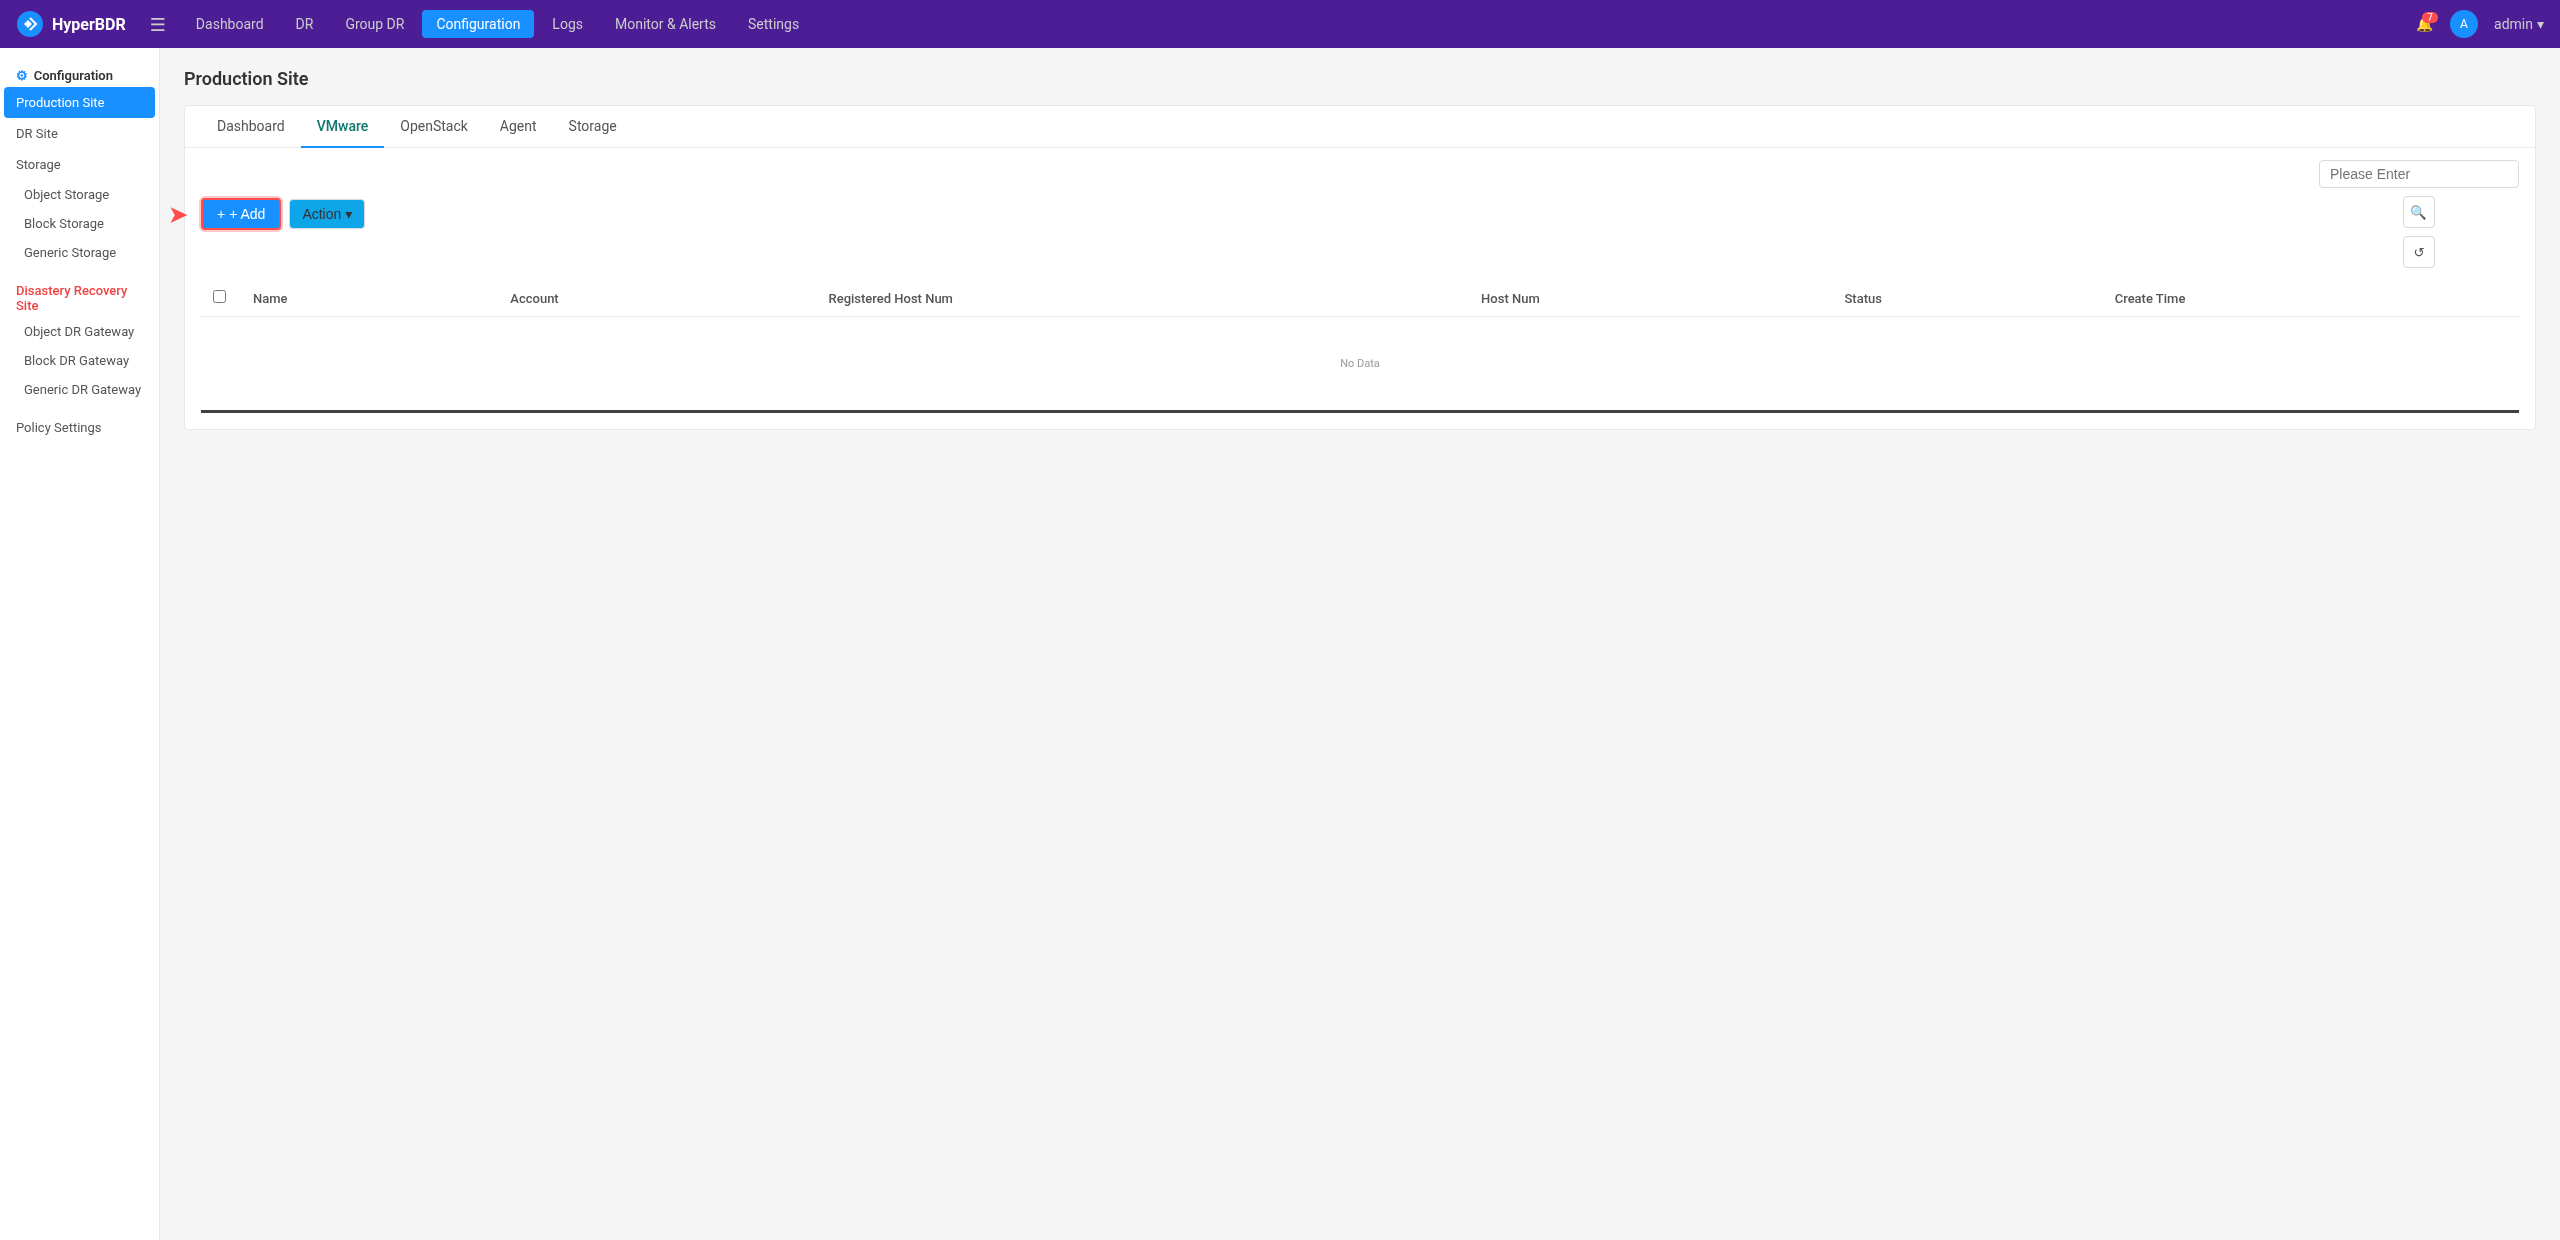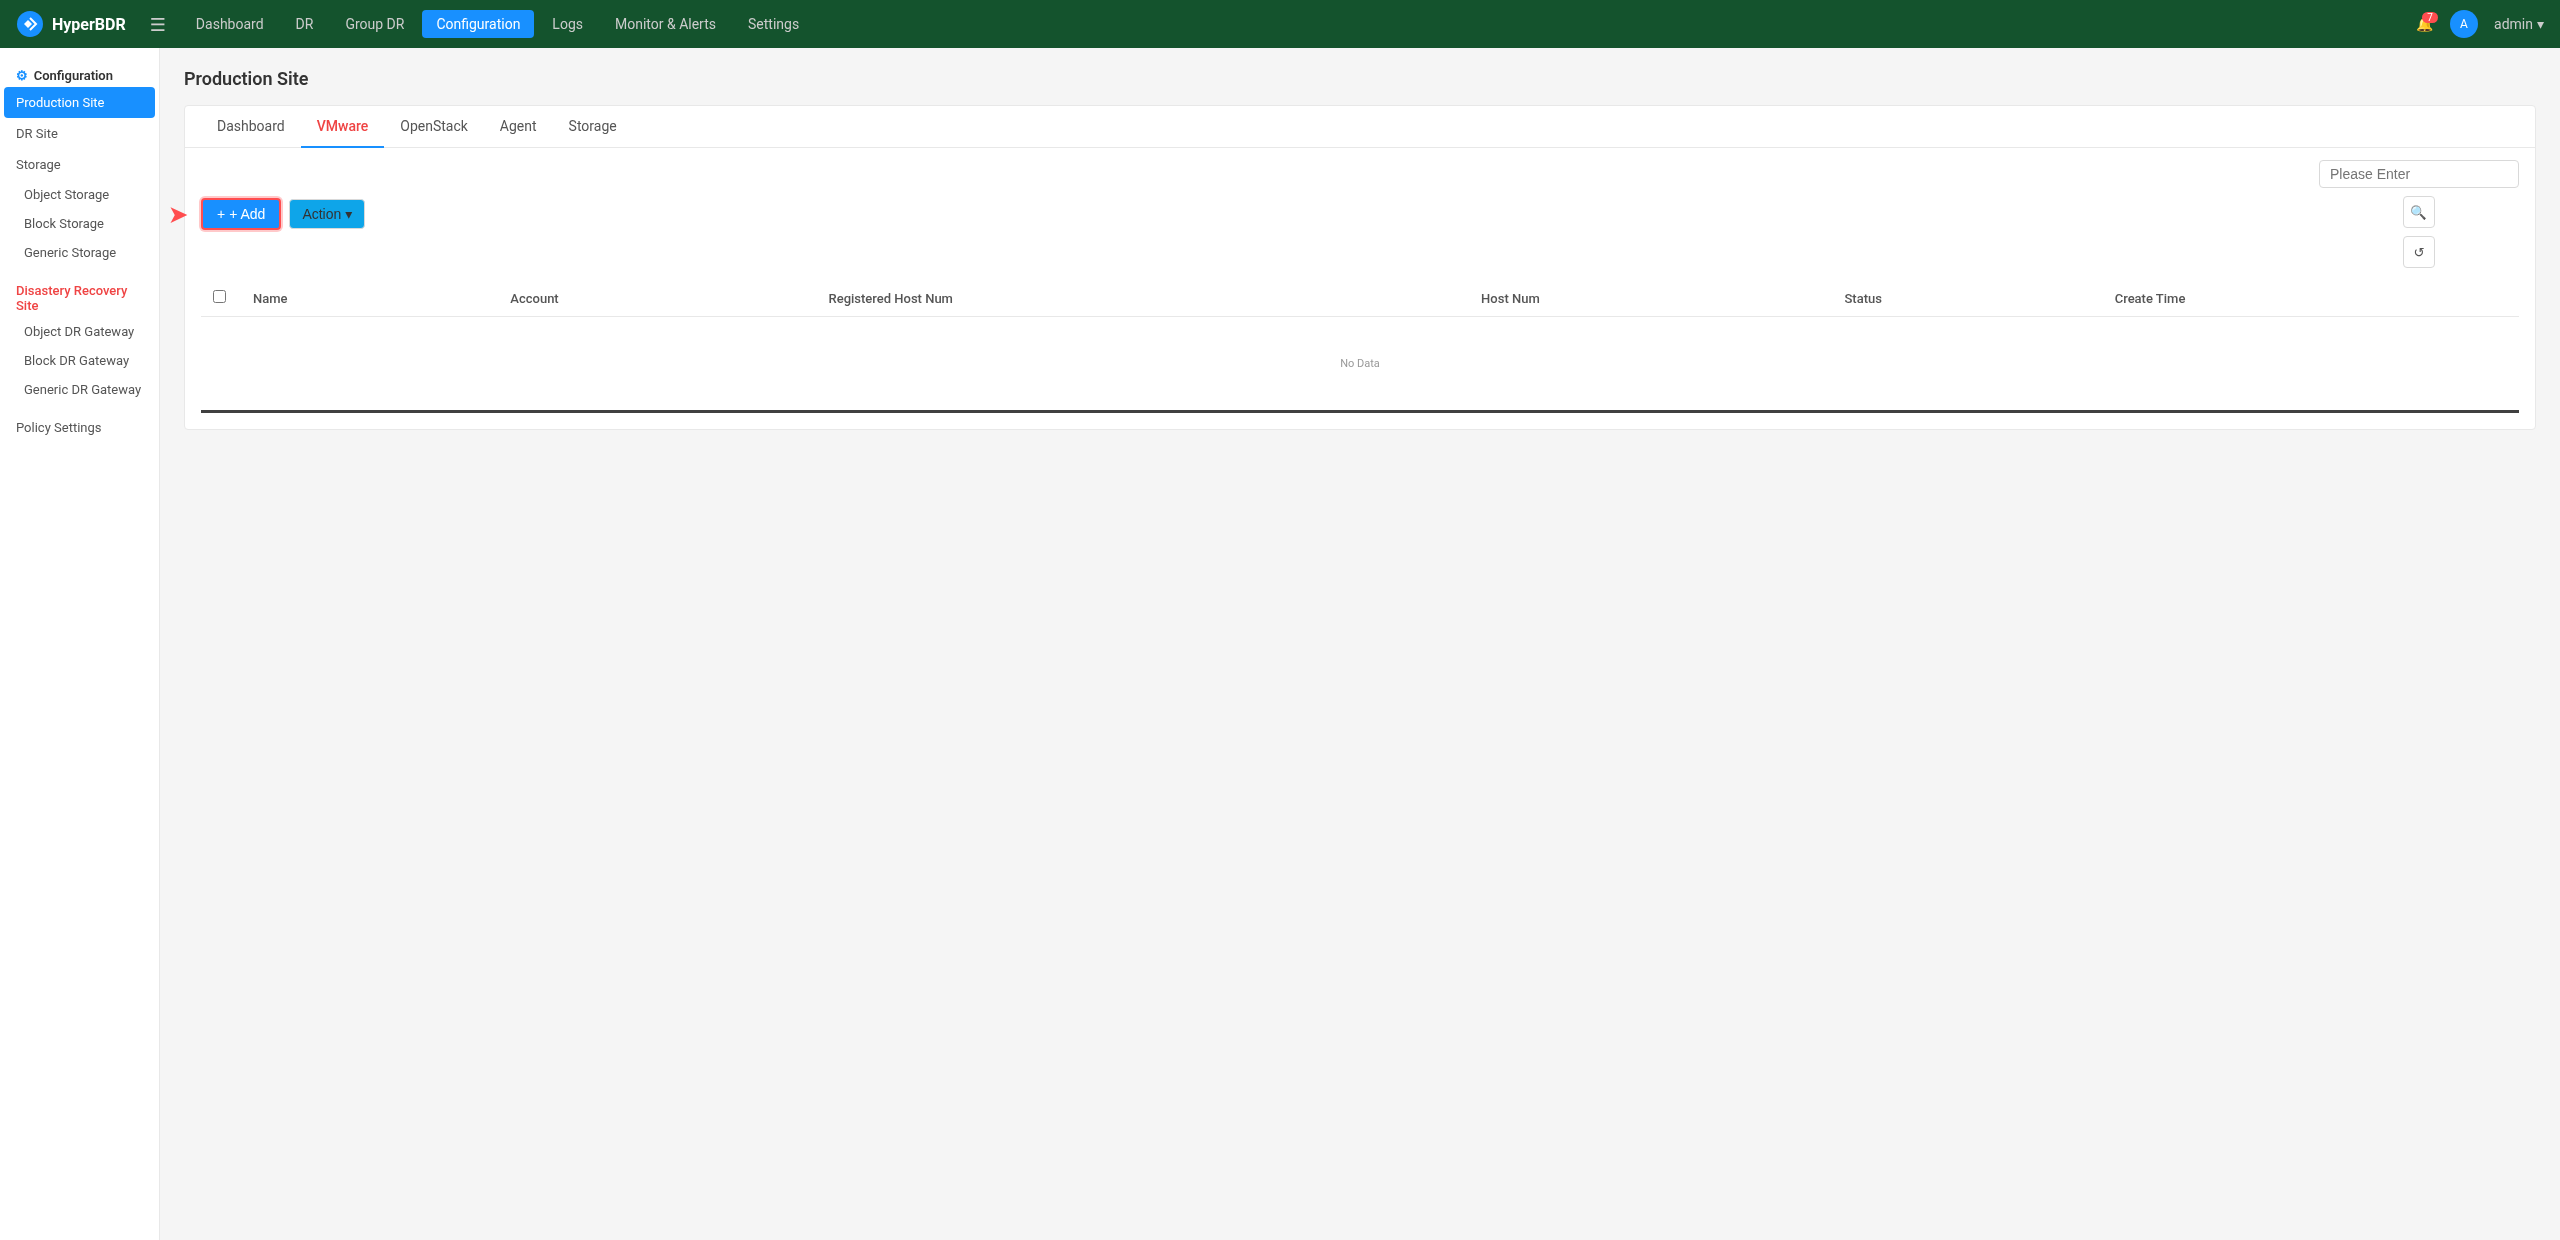--- a/index.html
+++ b/index.html
@@ -1,21 +1,21 @@
 <!DOCTYPE html>
 <html><head>
   <meta charset="utf-8">
   <style>
     * { box-sizing: border-box; margin: 0; padding: 0; }
     body { font-family: -apple-system, BlinkMacSystemFont, 'Segoe UI', Roboto, sans-serif; font-size: 14px; background: #f0f2f5; }
 
     
     .topnav {
       display: flex; align-items: center;
-      background: #14532d; color: #fff;
+      background: #4c1d95; color: #fff;
       height: 48px; padding: 0 16px;
       position: fixed; top: 0; left: 0; right: 0; z-index: 100;
     }
     .topnav .logo { display: flex; align-items: center; gap: 8px; font-weight: 700; font-size: 16px; margin-right: 24px; }
     .topnav .logo-icon { width: 28px; height: 28px; }
     .topnav .hamburger { font-size: 18px; margin-right: 16px; cursor: pointer; color: #ccc; }
     .nav-links { display: flex; gap: 4px; flex: 1; }
     .nav-link {
       padding: 6px 14px; border-radius: 4px; cursor: pointer;
       color: #ccc; font-size: 14px; transition: background 0.2s;
@@ -64,21 +64,21 @@
     
     .card { background: #fff; border-radius: 4px; border: 1px solid #e8e8e8; padding: 0; }
 
     
     .tabs { display: flex; border-bottom: 1px solid #e8e8e8; padding: 0 16px; }
     .tab {
       padding: 12px 16px; cursor: pointer; color: #555; font-size: 14px;
       border-bottom: 2px solid transparent; margin-bottom: -1px;
       transition: color 0.2s;
     }
-    .tab.active { color: #ef4444; border-bottom-color: #1890ff; font-weight: 500; }
+    .tab.active { color: #0f766e; border-bottom-color: #1890ff; font-weight: 500; }
 
     
     .toolbar {
       display: flex; align-items: center; justify-content: space-between;
       padding: 12px 16px;
     }
     .toolbar-left { display: flex; align-items: center; gap: 8px; }
     .btn-add {
       background: #1890ff; color: #fff; border: 2px solid #ff4d4f;
       padding: 6px 14px; border-radius: 4px; cursor: pointer; font-size: 14px;

